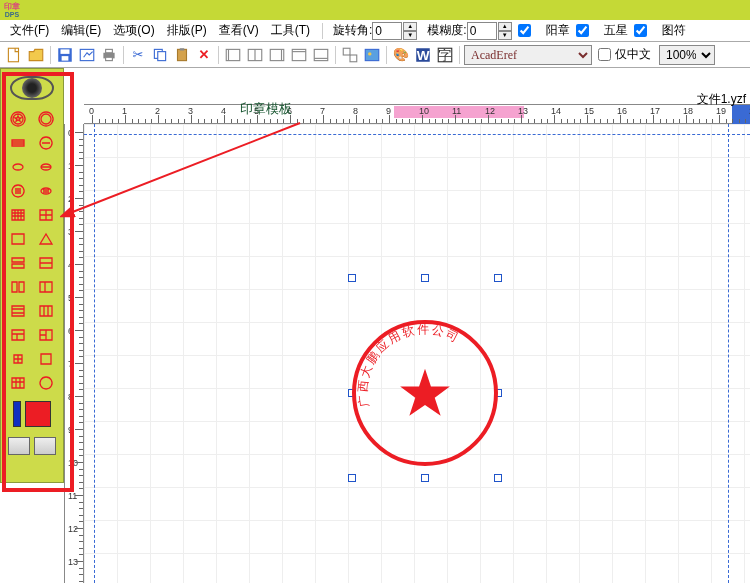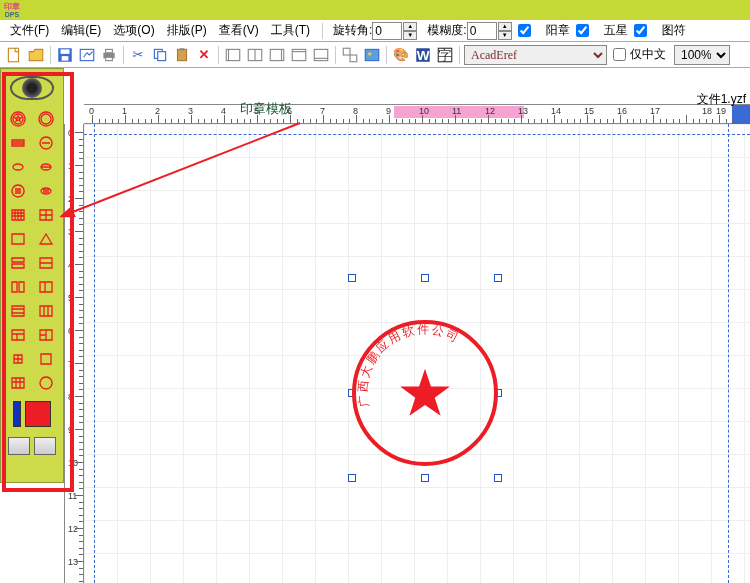--- a/index.html
+++ b/index.html
@@ -17,21 +17,21 @@
 .menu-bar input[type="text"] { width: 30px; height: 18px; border: 1px solid #888; padding: 0 2px; }
 .menu-bar .spin { display: flex; flex-direction: column; margin-left: 1px; }
 .menu-bar .spin div { width: 14px; height: 9px; border: 1px solid #888; background: #eee; font-size: 6px; text-align: center; line-height: 7px; }
 .menu-bar input[type="checkbox"] { margin-left: 6px; vertical-align: middle; }
 .menu-bar .cblabel { margin-left: 15px; }
 
 .toolbar { height: 26px; background: #fff; border-bottom: 1px solid #aaa; display: flex; align-items: center; padding: 0 4px; gap: 2px; }
 .toolbar .tbtn { width: 20px; height: 20px; border: 1px solid transparent; display: flex; align-items: center; justify-content: center; font-size: 13px; }
 .toolbar .tsep { width: 1px; height: 18px; background: #ccc; margin: 0 2px; }
 .toolbar select { height: 20px; border: 1px solid #888; font-size: 12px; padding: 0 2px; }
-.toolbar .font-sel { width: 143px; color: #7a2e2e; font-family: serif; }
+.toolbar .font-sel { width: 128px; color: #7a2e2e; font-family: serif; }
 .toolbar .zoom-sel { width: 56px; }
 
 .doc-title { position: absolute; right: 4px; top: 91px; font-size: 12px; color: #000; z-index: 7; }
 
 .sidebar { position: absolute; left: 0; top: 68px; width: 64px; height: 415px; background: #cddb4a; border: 1px solid #8a9a3a; z-index: 5; }
 .eye { width: 44px; height: 30px; margin: 4px auto 6px; position: relative; }
 .eye .lid { position: absolute; width: 44px; height: 24px; border: 2px solid #555; border-radius: 50%/60%; top: 3px; }
 .eye .iris { position: absolute; width: 20px; height: 20px; border-radius: 50%; background: radial-gradient(circle, #222 30%, #555 60%, #888 100%); left: 12px; top: 5px; }
 .tool-grid { display: grid; grid-template-columns: 22px 22px; gap: 4px 6px; justify-content: center; }
 .tool-grid .tool { width: 22px; height: 20px; display: flex; align-items: center; justify-content: center; }
@@ -472,21 +472,21 @@
       <div class="tick" style="left: 542.6px;"></div>
       <div class="tick" style="left: 549.2px;"></div>
       <div class="tick" style="left: 555.8px;"></div>
       <div class="tick" style="left: 562.4px;"></div>
       <span class="num" style="left: 566px;">17</span>
       <div class="tick major" style="left: 569px;"></div>
       <div class="tick" style="left: 575.6px;"></div>
       <div class="tick" style="left: 582.2px;"></div>
       <div class="tick" style="left: 588.8px;"></div>
       <div class="tick" style="left: 595.4px;"></div>
-      <span class="num" style="left: 599px; margin-left: 19px;">18</span>
+      <span class="num" style="left: 599px;">18</span>
       <div class="tick major" style="left: 602px;"></div>
       <div class="tick" style="left: 608.6px;"></div>
       <div class="tick" style="left: 615.2px;"></div>
       <div class="tick" style="left: 621.8px;"></div>
       <div class="tick" style="left: 628.4px;"></div>
       <span class="num" style="left: 632px;">19</span>
       <div class="tick major" style="left: 635px;"></div>
       <div class="tick" style="left: 641.6px;"></div>
       <div class="tick" style="left: 648.2px;"></div>
       <div class="tick" style="left: 654.8px;"></div>

